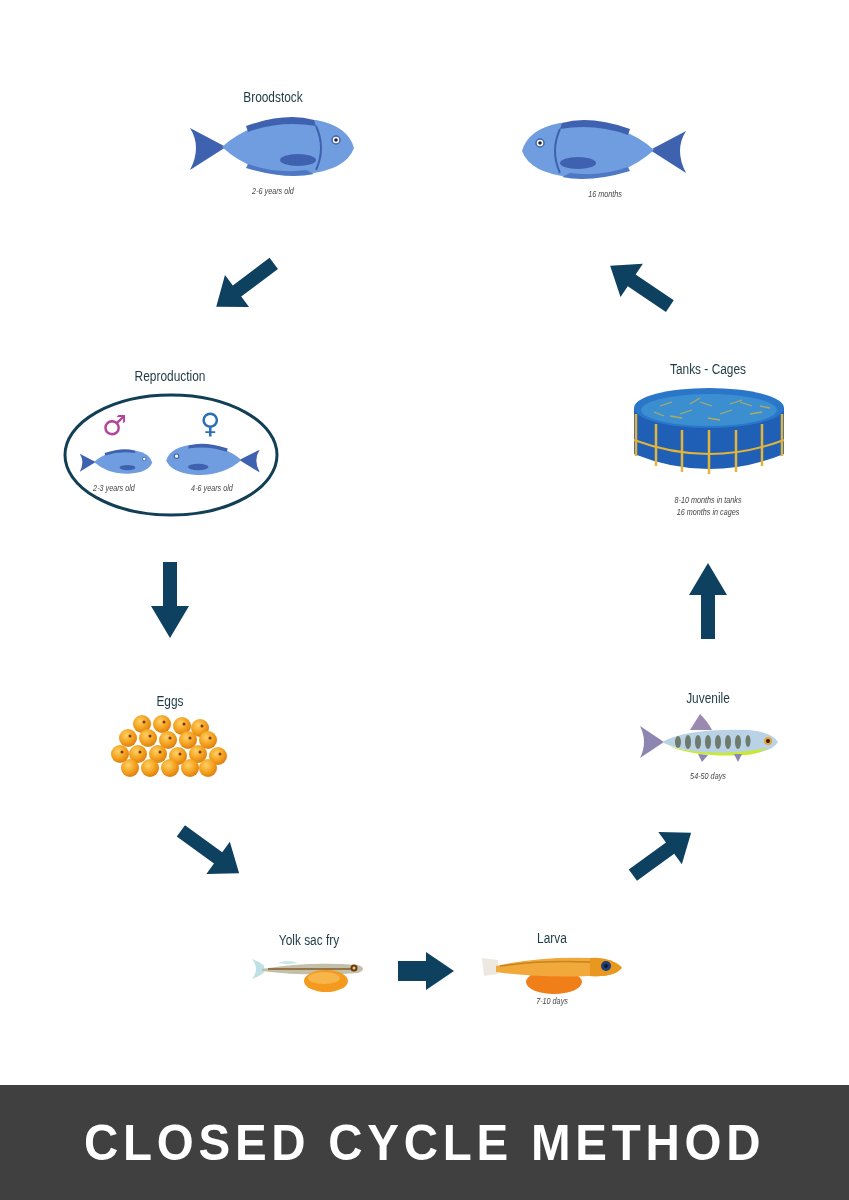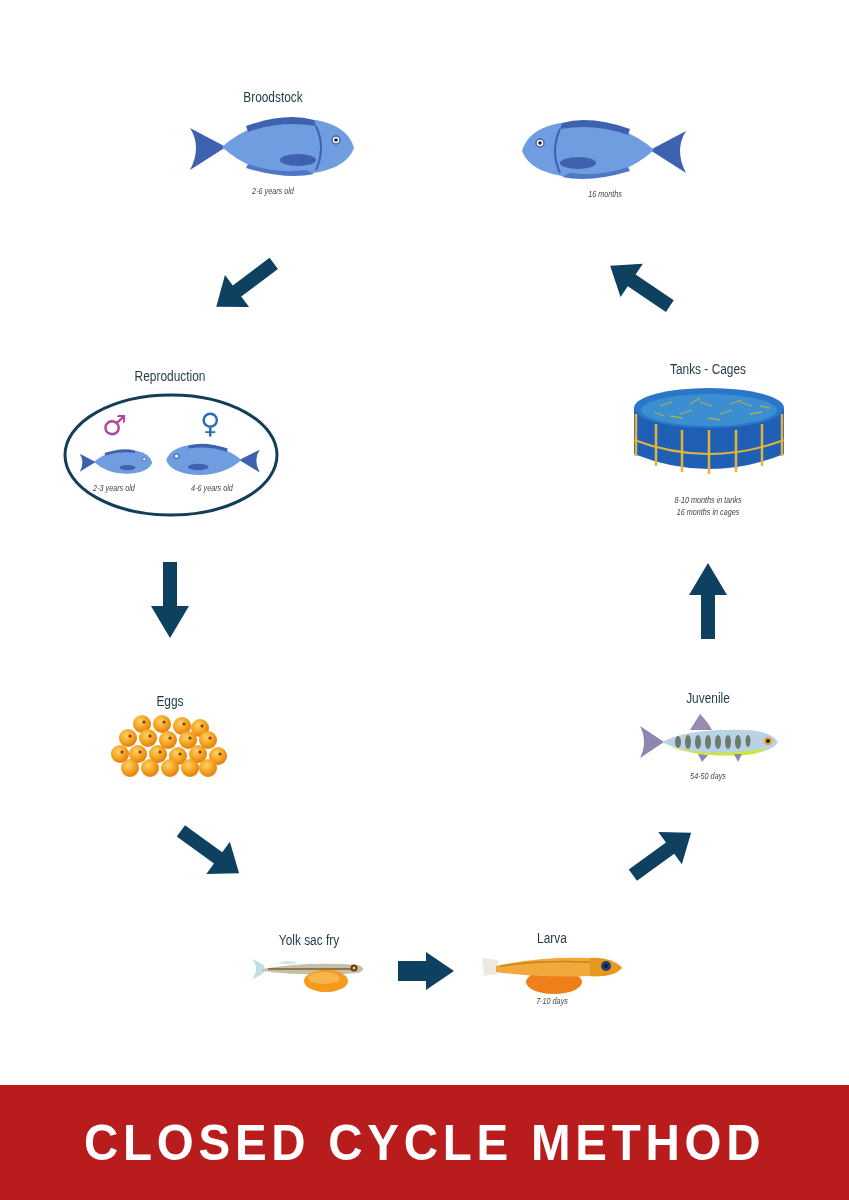--- a/index.html
+++ b/index.html
@@ -1,20 +1,20 @@
 <!DOCTYPE html>
 <html><head>
 <meta charset="utf-8">
 <style>
   html, body { margin:0; padding:0; background:#ffffff; }
   body { width:849px; height:1200px; position:relative; overflow:hidden; font-family:"Liberation Sans", sans-serif; }
   .stage-title { position:absolute; font-family:"Liberation Sans", sans-serif; font-size:14px; color:#1e3a44; text-align:center; white-space:nowrap; transform:translateX(-50%) scaleX(0.85); }
   .caption { position:absolute; font-family:"Liberation Sans", sans-serif; font-style:italic; font-size:8.5px; color:#444; text-align:center; white-space:nowrap; transform:translateX(-50%) scaleX(0.85); line-height:12px; }
   .art { position:absolute; }
-  .banner { position:absolute; left:0; top:1085px; width:849px; height:115px; background:#b91c1c; display:flex; align-items:center; justify-content:center; }
+  .banner { position:absolute; left:0; top:1085px; width:849px; height:115px; background:#404040; display:flex; align-items:center; justify-content:center; }
   .banner-text { font-family:"Liberation Sans", sans-serif; font-weight:bold; font-size:50px; color:#ffffff; letter-spacing:5px; transform:scaleX(0.95); }
   svg.arrow { position:absolute; overflow:visible; }
   .arrow path { fill:#0e4160; }
   .sym { position:absolute; font-family:"DejaVu Sans", sans-serif; font-size:28px; line-height:1; }
 </style>
 </head>
 <body>
 
 <div class="stage-title" style="left:273px; top:89px;">Broodstock</div>
 <svg class="art" style="left:186px; top:112px;" width="172" height="70" viewBox="0 0 172 70">

